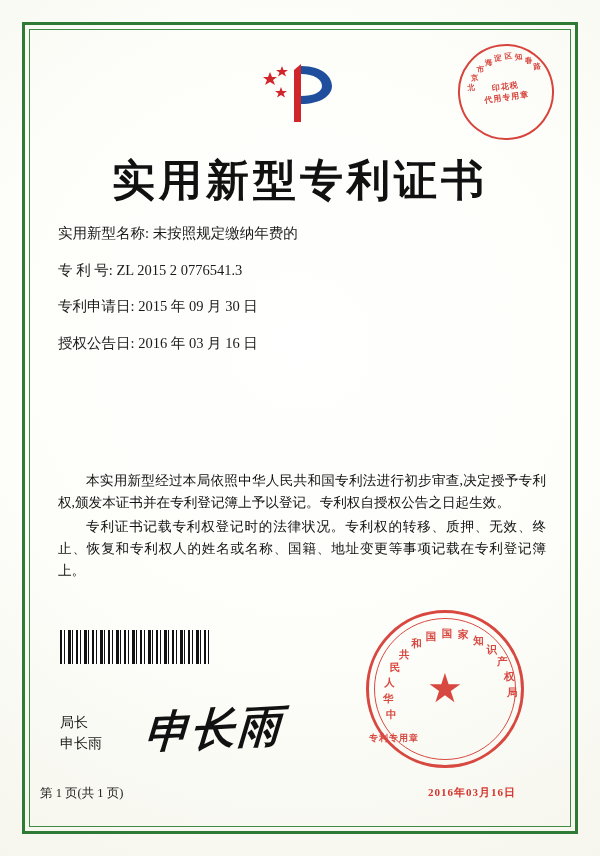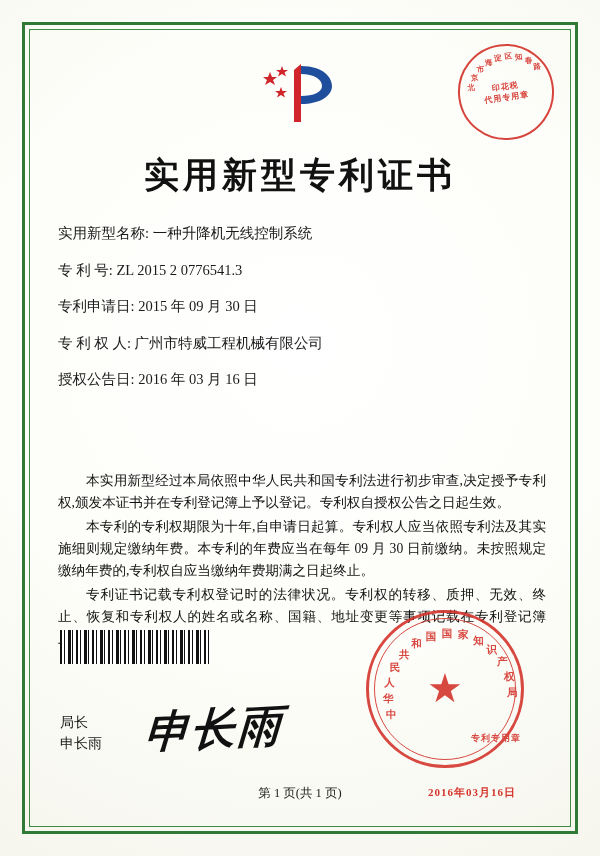--- a/index.html
+++ b/index.html
@@ -78,21 +78,21 @@
   .seal-top .mid{
     position:absolute;left:50%;top:50%;transform:translate(-50%,-50%);
     text-align:center;font-size:8px;line-height:11px;font-weight:bold;
     letter-spacing:1px;
   }
 
   
   .title{
     position:absolute;top:112px;left:0;right:0;
     text-align:center;
-    font-size:35px;font-weight:bold;letter-spacing:4px;
+    font-size:43px;font-weight:bold;letter-spacing:4px;
     color:#111;
     font-family:"Liberation Serif", serif;
   }
 
   
   .fields{
     position:absolute;top:186px;left:18px;right:10px;
     font-size:14.5px;
     line-height:1.0;
   }
@@ -140,21 +140,21 @@
   .seal-main .star{
     position:absolute;left:50%;top:50%;transform:translate(-50%,-50%);
     font-size:40px;line-height:40px;
   }
   .seal-main .arc span{
     position:absolute;left:50%;top:50%;
     transform-origin:0 0;
     font-size:10.5px;font-weight:bold;white-space:nowrap;
   }
   .seal-main .bottomtext{
-    position:absolute;left:0;right:0;bottom:20px;text-align:right;
+    position:absolute;left:0;right:0;bottom:20px;text-align:left;
     font-size:9px;font-weight:bold;letter-spacing:1px;
   }
   .seal-date{
     position:absolute;right:44px;top:744px;
     color:#d4352d;font-size:11px;font-weight:bold;
     letter-spacing:1px;
     border-top:1px solid transparent;
   }
 
   
@@ -168,21 +168,21 @@
     font-size:44px;
     font-weight:bold;
     font-style:italic;
     color:#111;
     letter-spacing:2px;
     transform:rotate(-3deg) skewX(-6deg);
   }
 
   .pagefoot{
     position:absolute;left:0;right:0;bottom:14px;
-    text-align:center;font-size:12.5px;color:#222;
+    text-align:left;font-size:12.5px;color:#222;
   }
 </style>
 </head>
 <body>
 
 <div class="page">
 
   <div class="border-outer"></div>
   <div class="border-inner"></div>
   <div class="corner tl"></div>
@@ -221,43 +221,38 @@
           <div>代用专用章</div>
         </div>
       </div>
     </div>
 
     <div class="title">实用新型专利证书</div>
 
     <div class="fields">
       <div class="frow">
         <span class="flabel">实用新型名称:</span>
-        <span class="fval">一种升降机无线控制系统</span>
+        <span class="fval">未按照规定缴纳年费的</span>
       </div>
       <div class="frow">
         <span class="flabel">专 利 号:</span>
         <span class="fval">ZL 2015 2 0776541.3</span>
       </div>
       <div class="frow">
         <span class="flabel">专利申请日:</span>
         <span class="fval">2015 年 09 月 30 日</span>
       </div>
       <div class="frow">
-        <span class="flabel">专 利 权 人:</span>
-        <span class="fval">广州市特威工程机械有限公司</span>
-      </div>
-      <div class="frow">
         <span class="flabel">授权公告日:</span>
         <span class="fval">2016 年 03 月 16 日</span>
       </div>
     </div>
 
     <div class="paras">
       <p>本实用新型经过本局依照中华人民共和国专利法进行初步审查,决定授予专利权,颁发本证书并在专利登记簿上予以登记。专利权自授权公告之日起生效。</p>
-      <p>本专利的专利权期限为十年,自申请日起算。专利权人应当依照专利法及其实施细则规定缴纳年费。本专利的年费应当在每年 09 月 30 日前缴纳。未按照规定缴纳年费的,专利权自应当缴纳年费期满之日起终止。</p>
       <p>专利证书记载专利权登记时的法律状况。专利权的转移、质押、无效、终止、恢复和专利权人的姓名或名称、国籍、地址变更等事项记载在专利登记簿上。</p>
     </div>
 
     <div class="barcode"></div>
 
     <div class="director">
       <div>局长</div>
       <div>申长雨</div>
     </div>
     <div class="sign">申长雨</div>

